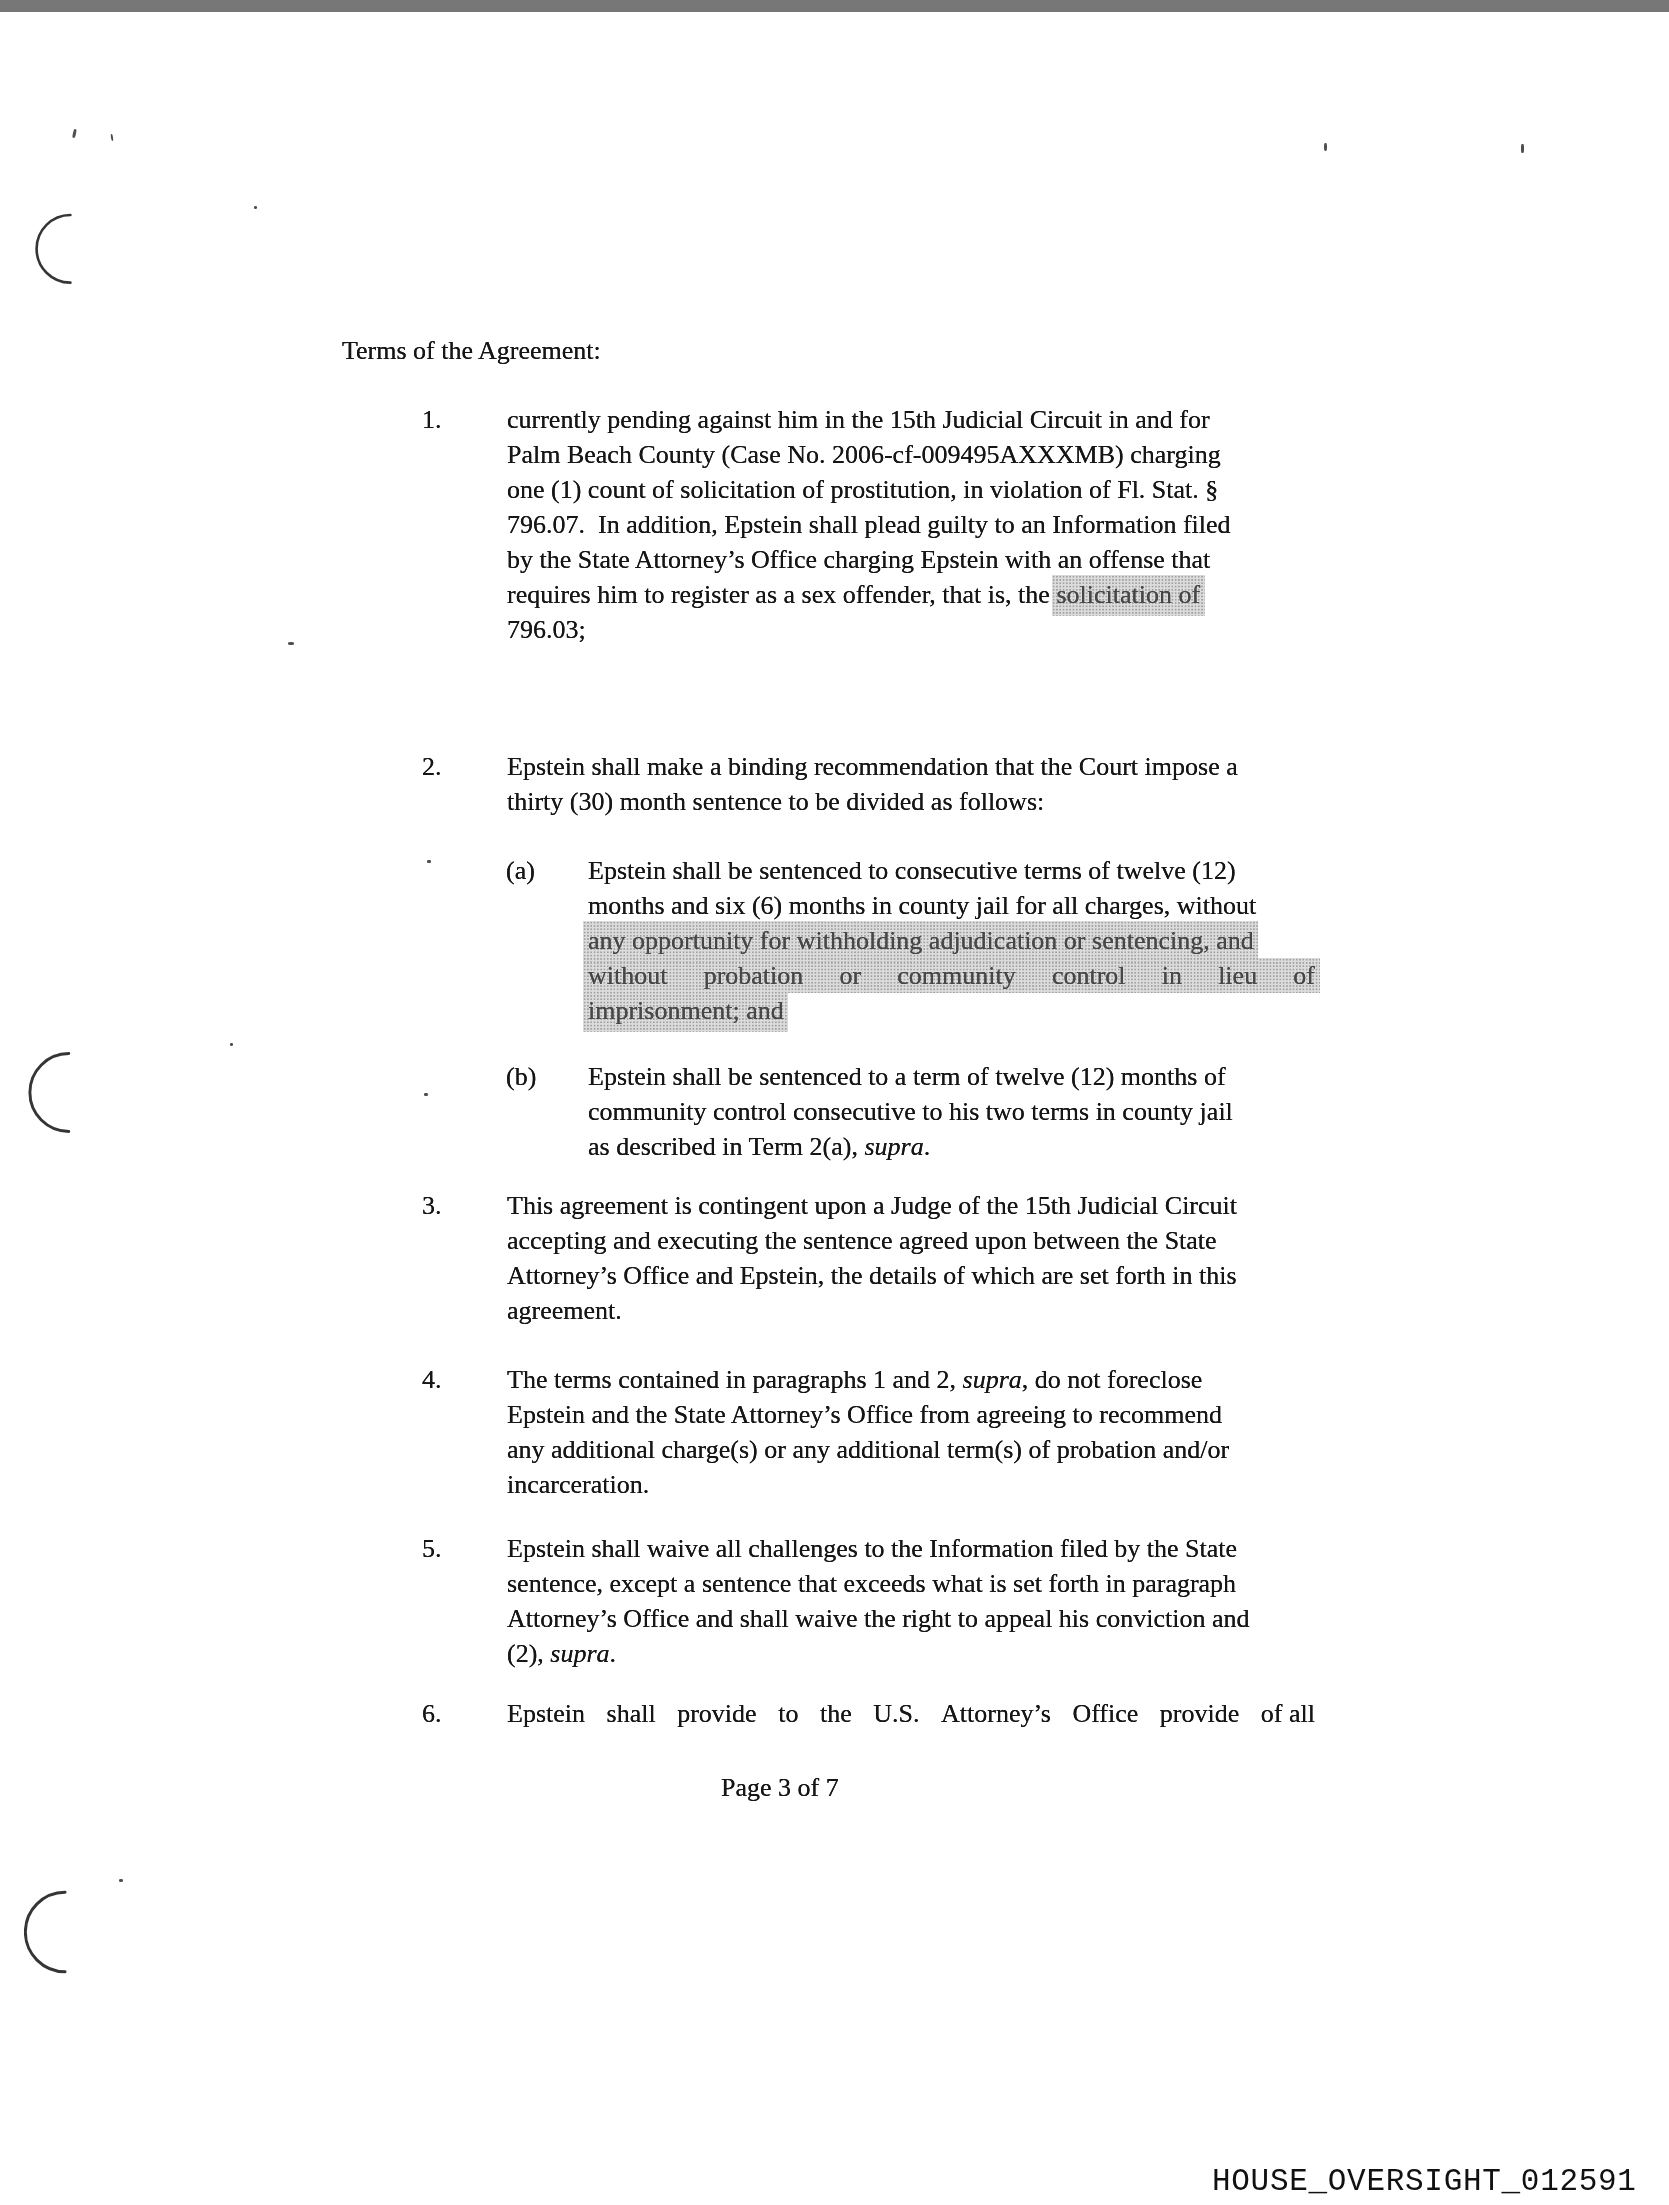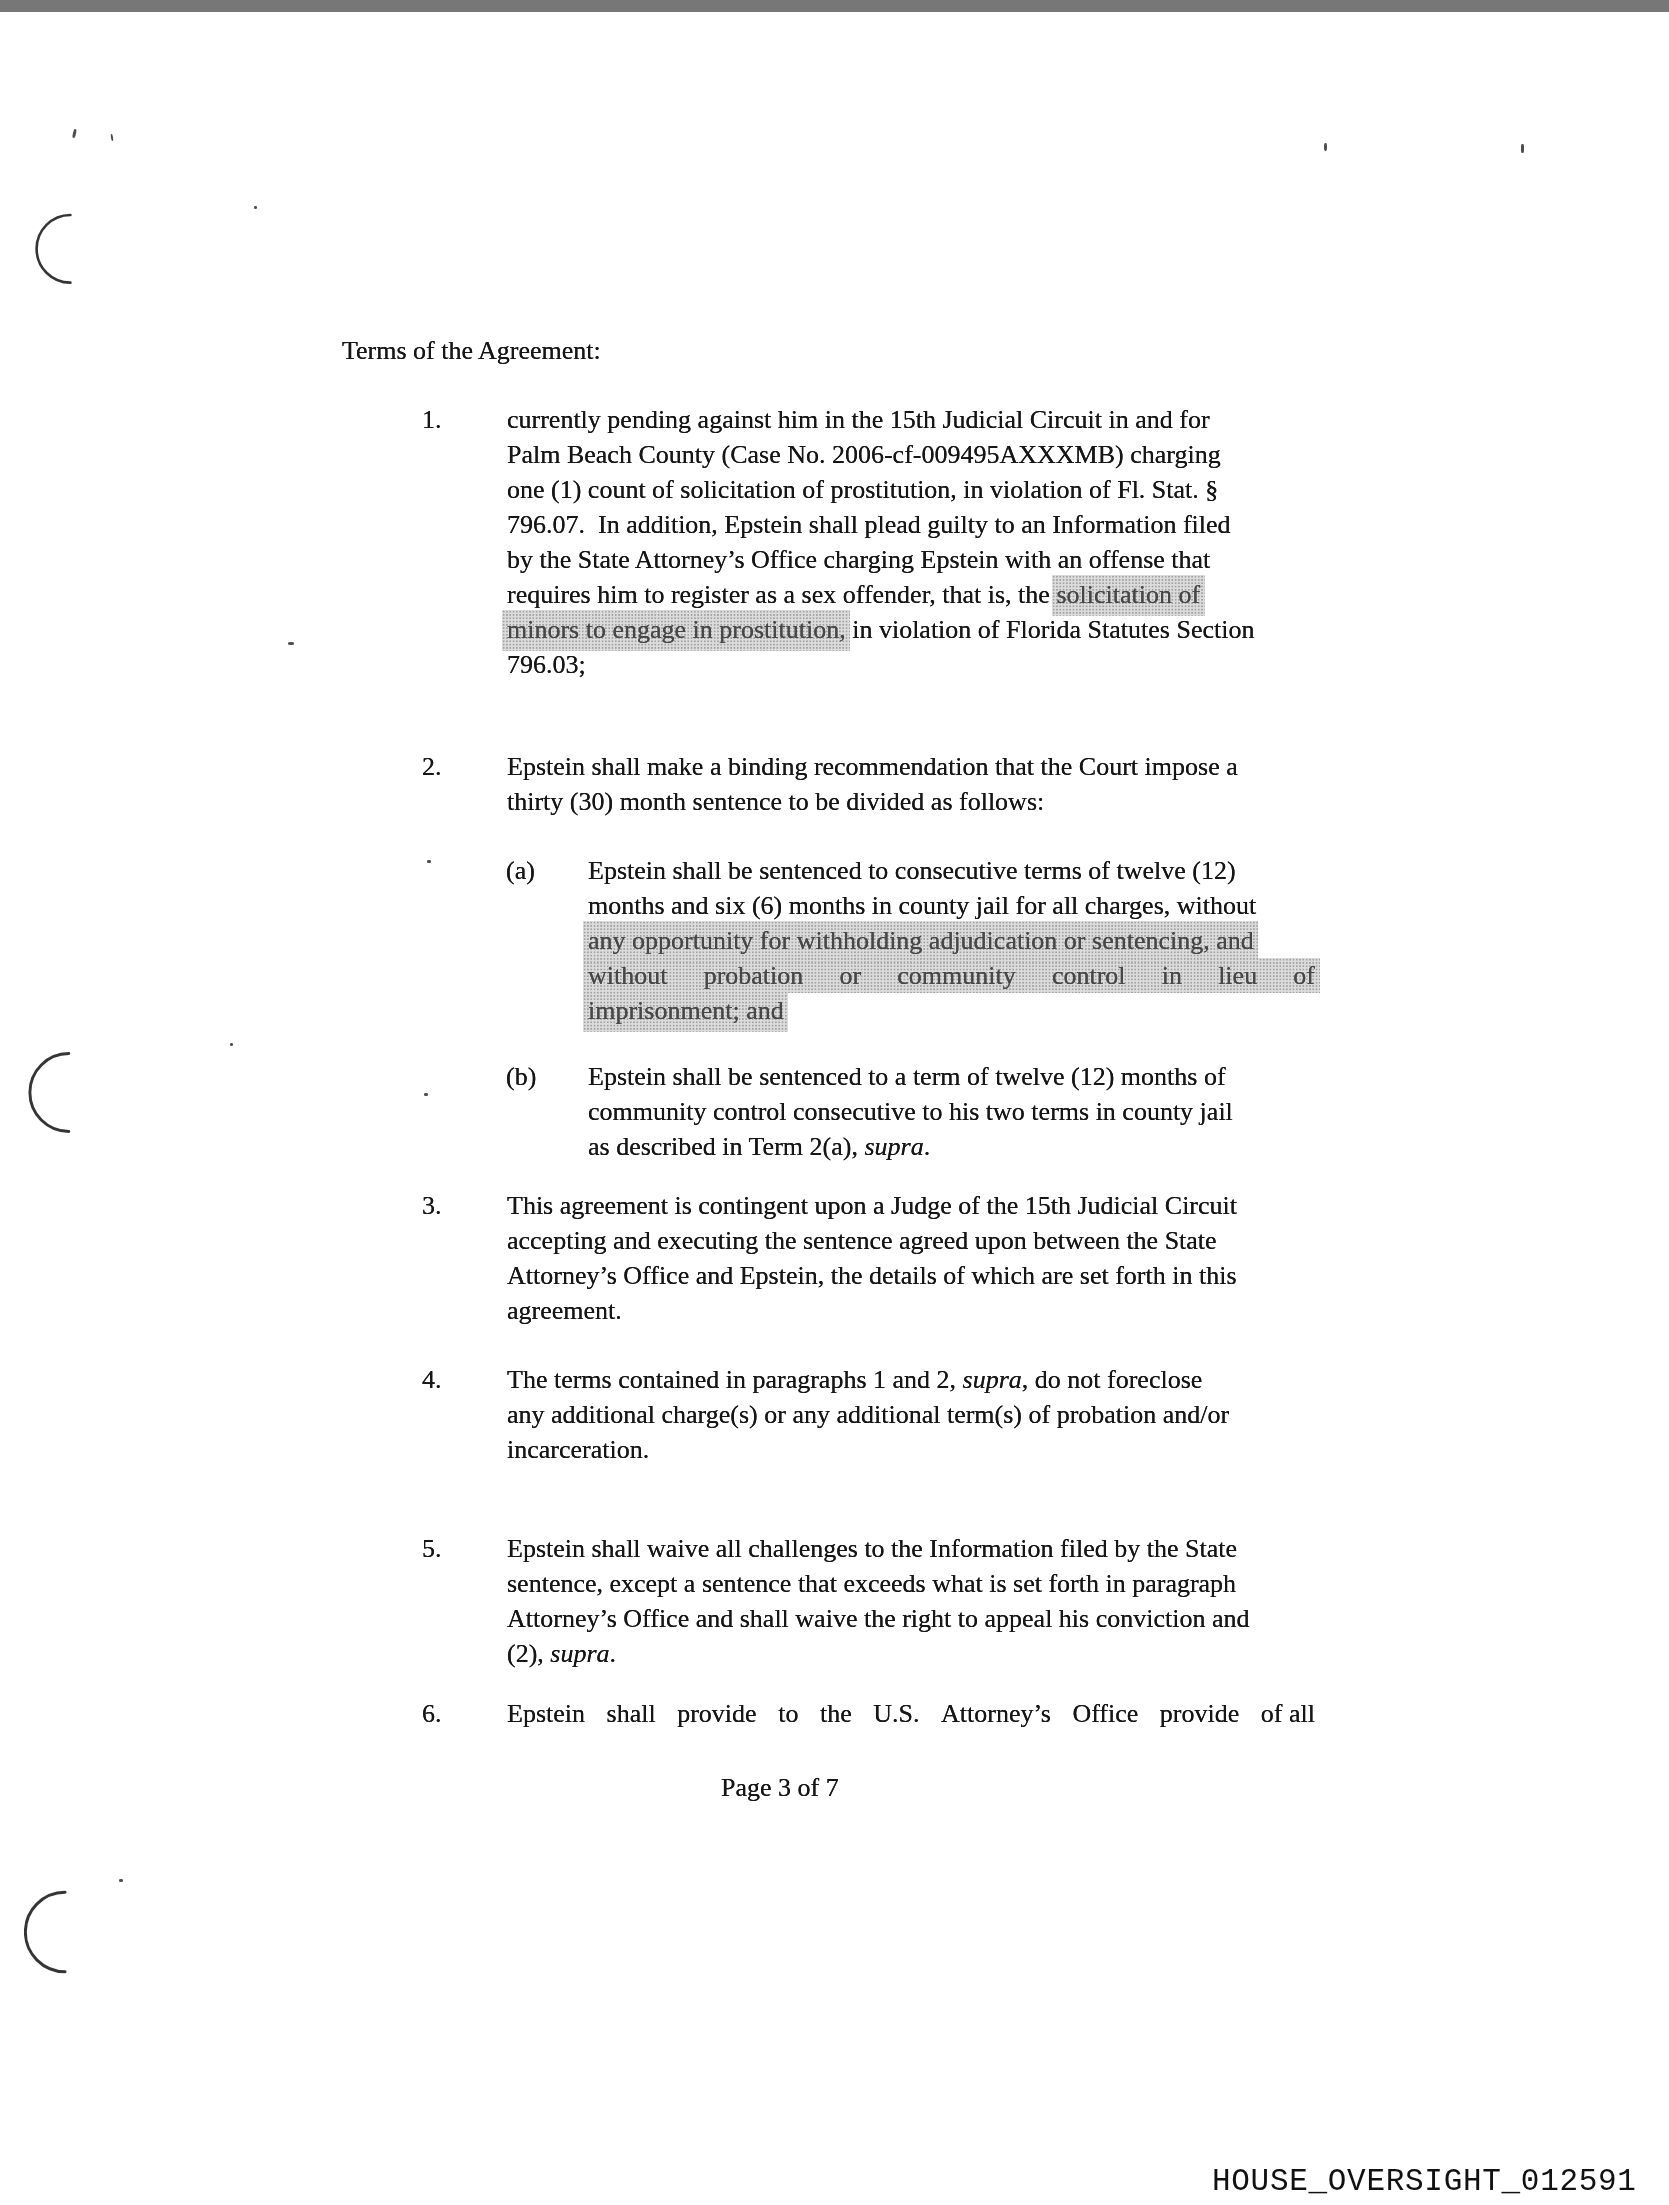--- a/index.html
+++ b/index.html
@@ -107,21 +107,20 @@
   <div id="paragraphs">
       <div class="para main p0">
         <div class="plabel">1.</div>
         <div class="pbody">
           <div class="line"><span class="seg">currently pending against him in the 15th Judicial Circuit in and for</span></div>
           <div class="line"><span class="seg">Palm Beach County (Case No. 2006-cf-009495AXXXMB) charging</span></div>
           <div class="line"><span class="seg">one (1) count of solicitation of prostitution, in violation of Fl. Stat. §</span></div>
           <div class="line"><span class="seg">796.07.  In addition, Epstein shall plead guilty to an Information filed</span></div>
           <div class="line"><span class="seg">by the State Attorney’s Office charging Epstein with an offense that</span></div>
           <div class="line"><span class="seg">requires him to register as a sex offender, that is, the </span><span class="seg hl">solicitation of</span></div>
-          <div class="line"><span class="seg hl">minors to engage in prostitution,</span><span class="seg"> in violation of Florida Statutes Section</span></div>
           <div class="line"><span class="seg">796.03;</span></div>
         </div>
       </div>
       <div class="para main p1">
         <div class="plabel">2.</div>
         <div class="pbody">
           <div class="line"><span class="seg">Epstein shall make a binding recommendation that the Court impose a</span></div>
           <div class="line"><span class="seg">thirty (30) month sentence to be divided as follows:</span></div>
         </div>
       </div>
@@ -158,20 +157,21 @@
           <div class="line"><span class="seg">This agreement is contingent upon a Judge of the 15th Judicial Circuit</span></div>
           <div class="line"><span class="seg">accepting and executing the sentence agreed upon between the State</span></div>
           <div class="line"><span class="seg">Attorney’s Office and Epstein, the details of which are set forth in this</span></div>
           <div class="line"><span class="seg">agreement.</span></div>
         </div>
       </div>
       <div class="para main p5">
         <div class="plabel">4.</div>
         <div class="pbody">
           <div class="line"><span class="seg">The terms contained in paragraphs 1 and 2, </span><span class="seg it">supra</span><span class="seg">, do not foreclose</span></div>
+          <div class="line"><span class="seg">Epstein and the State Attorney’s Office from agreeing to recommend</span></div>
           <div class="line"><span class="seg">any additional charge(s) or any additional term(s) of probation and/or</span></div>
           <div class="line"><span class="seg">incarceration.</span></div>
         </div>
       </div>
       <div class="para main p6">
         <div class="plabel">5.</div>
         <div class="pbody">
           <div class="line"><span class="seg">Epstein shall waive all challenges to the Information filed by the State</span></div>
           <div class="line"><span class="seg">sentence, except a sentence that exceeds what is set forth in paragraph</span></div>
           <div class="line"><span class="seg">Attorney’s Office and shall waive the right to appeal his conviction and</span></div>

